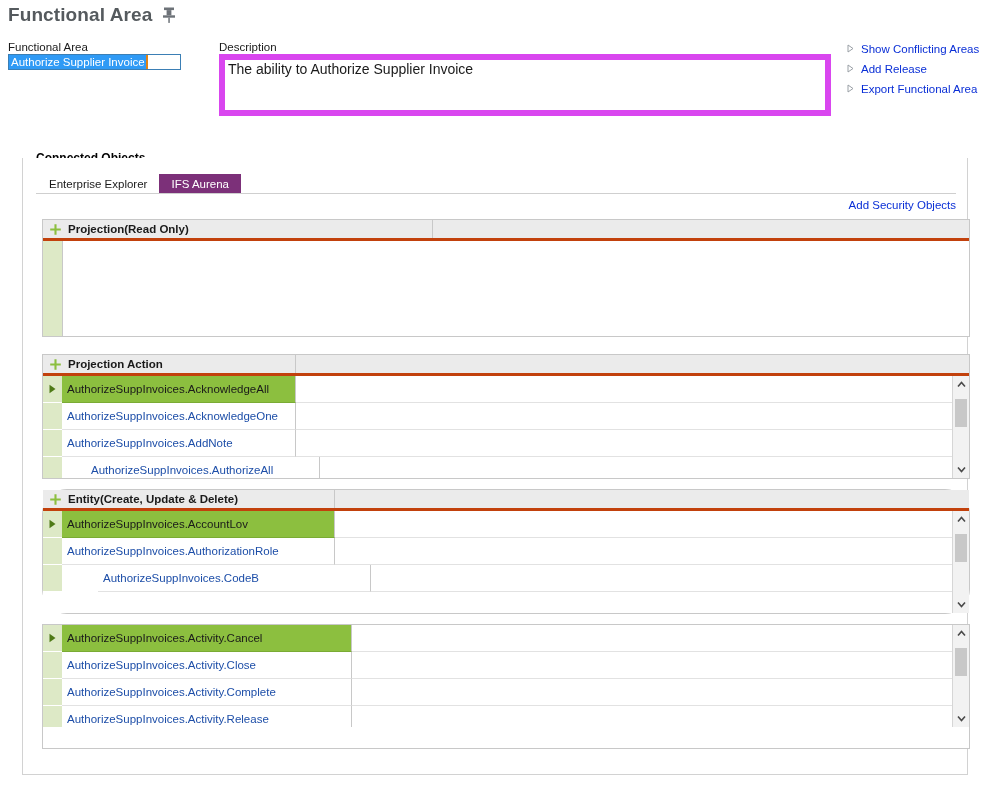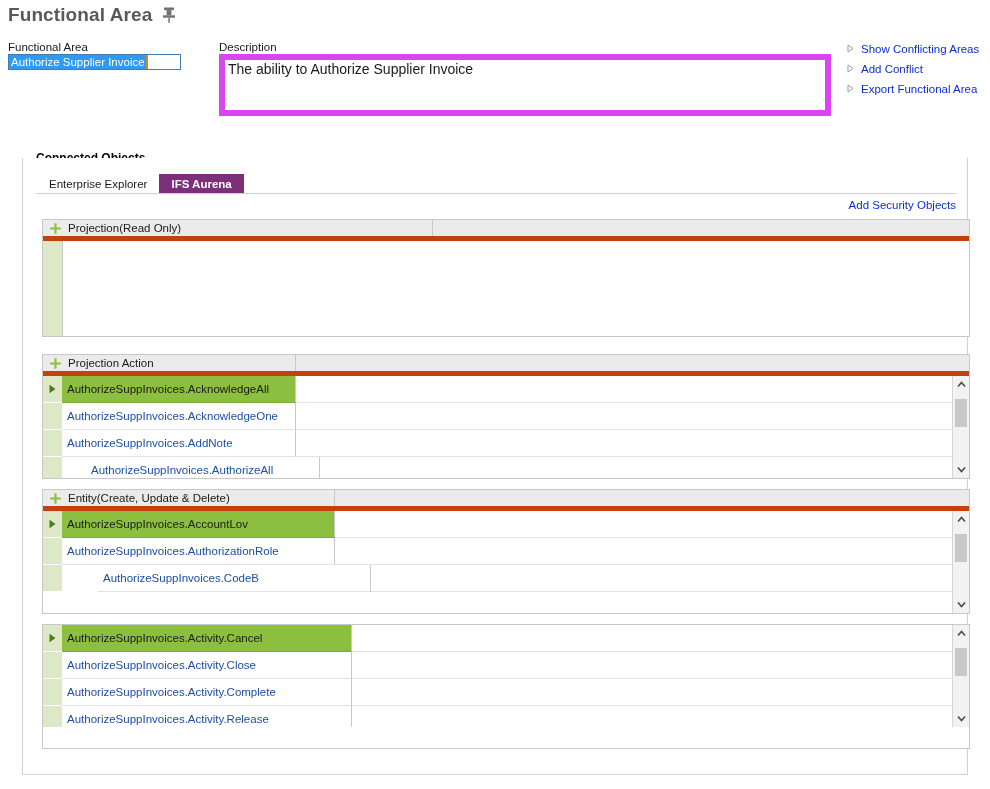--- a/index.html
+++ b/index.html
@@ -149,21 +149,21 @@
     color: #1a1a1a;
     background: #ffffff;
     border: 1px solid transparent;
     box-sizing: border-box;
     cursor: pointer;
     white-space: nowrap;
   }
   .tab.active {
     background: #7c3079;
     color: #ffffff;
-    font-weight: bold;
+    font-weight: normal;
     margin-top: 38px;
   }
 
   .tab-panel {
     position: absolute;
     left: 36px; top: 193px;
     width: 920px; height: 568px;
     background: #ffffff;
     border-top: 1px solid #cfcfcf;
     box-sizing: border-box;
@@ -184,23 +184,24 @@
     left: 6px;
     width: 928px;
     border: 1px solid #c8c8c8;
     box-sizing: border-box;
     background: #ffffff;
   }
   .grid-head {
     display: flex;
     height: 21px;
     background: #ebebeb;
-    border-bottom: 5px solid #c2410c;
-    align-items: center;
-    box-sizing: border-box;
+    border-bottom: 3px solid #c2410c;
+    align-items: center;
+    box-sizing: border-box;
+    font-weight: bold;
   }
   .grid-head .col-main {
     display: flex;
     align-items: center;
     height: 100%;
     box-sizing: border-box;
     border-right: 1px solid #c8c8c8;
   }
   .plus-icon {
     width: 13px; height: 13px;
@@ -331,21 +332,21 @@
     </span>
     <a href="#" class="side-link">Show Conflicting Areas</a>
   </div>
 
   <div class="side-link-row">
     <span>
       <svg class="tri-bullet" viewBox="0 0 9 9">
           <path d="M2 1 L7 4.5 L2 8 Z" fill="none" stroke="#9aa0a6" stroke-width="1"></path>
         </svg>
     </span>
-    <a href="#" class="side-link">Add Conflict</a>
+    <a href="#" class="side-link">Add Release</a>
   </div>
 
   <div class="side-link-row">
     <span>
       <svg class="tri-bullet" viewBox="0 0 9 9">
           <path d="M2 1 L7 4.5 L2 8 Z" fill="none" stroke="#9aa0a6" stroke-width="1"></path>
         </svg>
     </span>
     <a href="#" class="side-link">Export Functional Area</a>
   </div>
@@ -446,21 +447,21 @@
         </div>
         <div class="vs-btn" style="position:absolute;bottom:0;left:0;right:0;">
           <svg viewBox="0 0 9 7">
               <path d="M1 1.5 L4.5 5.5 L8 1.5" fill="none" stroke="#4a4a4a" stroke-width="1.6"></path>
             </svg>
         </div>
       </div>
     </div>
   </div>
 
-  <div class="grid-panel" id="panel-2" style="top:295px;height:125px;">
+  <div class="grid-panel" id="panel-2" style="top:295px;height:125px;border-radius:25px;">
     <div class="grid-head">
       <div class="col-main" style="width:292px;">
         <span>
           <svg class="plus-icon" viewBox="0 0 13 13">
               <path d="M6.5 1.2 V11.8 M1.2 6.5 H11.8" stroke="#8cbf3f" stroke-width="2.1"></path>
             </svg>
         </span>
         <span class="grid-head-title">Entity(Create, Update &amp; Delete)</span>
       </div>
       <div class="col-rest"></div>

